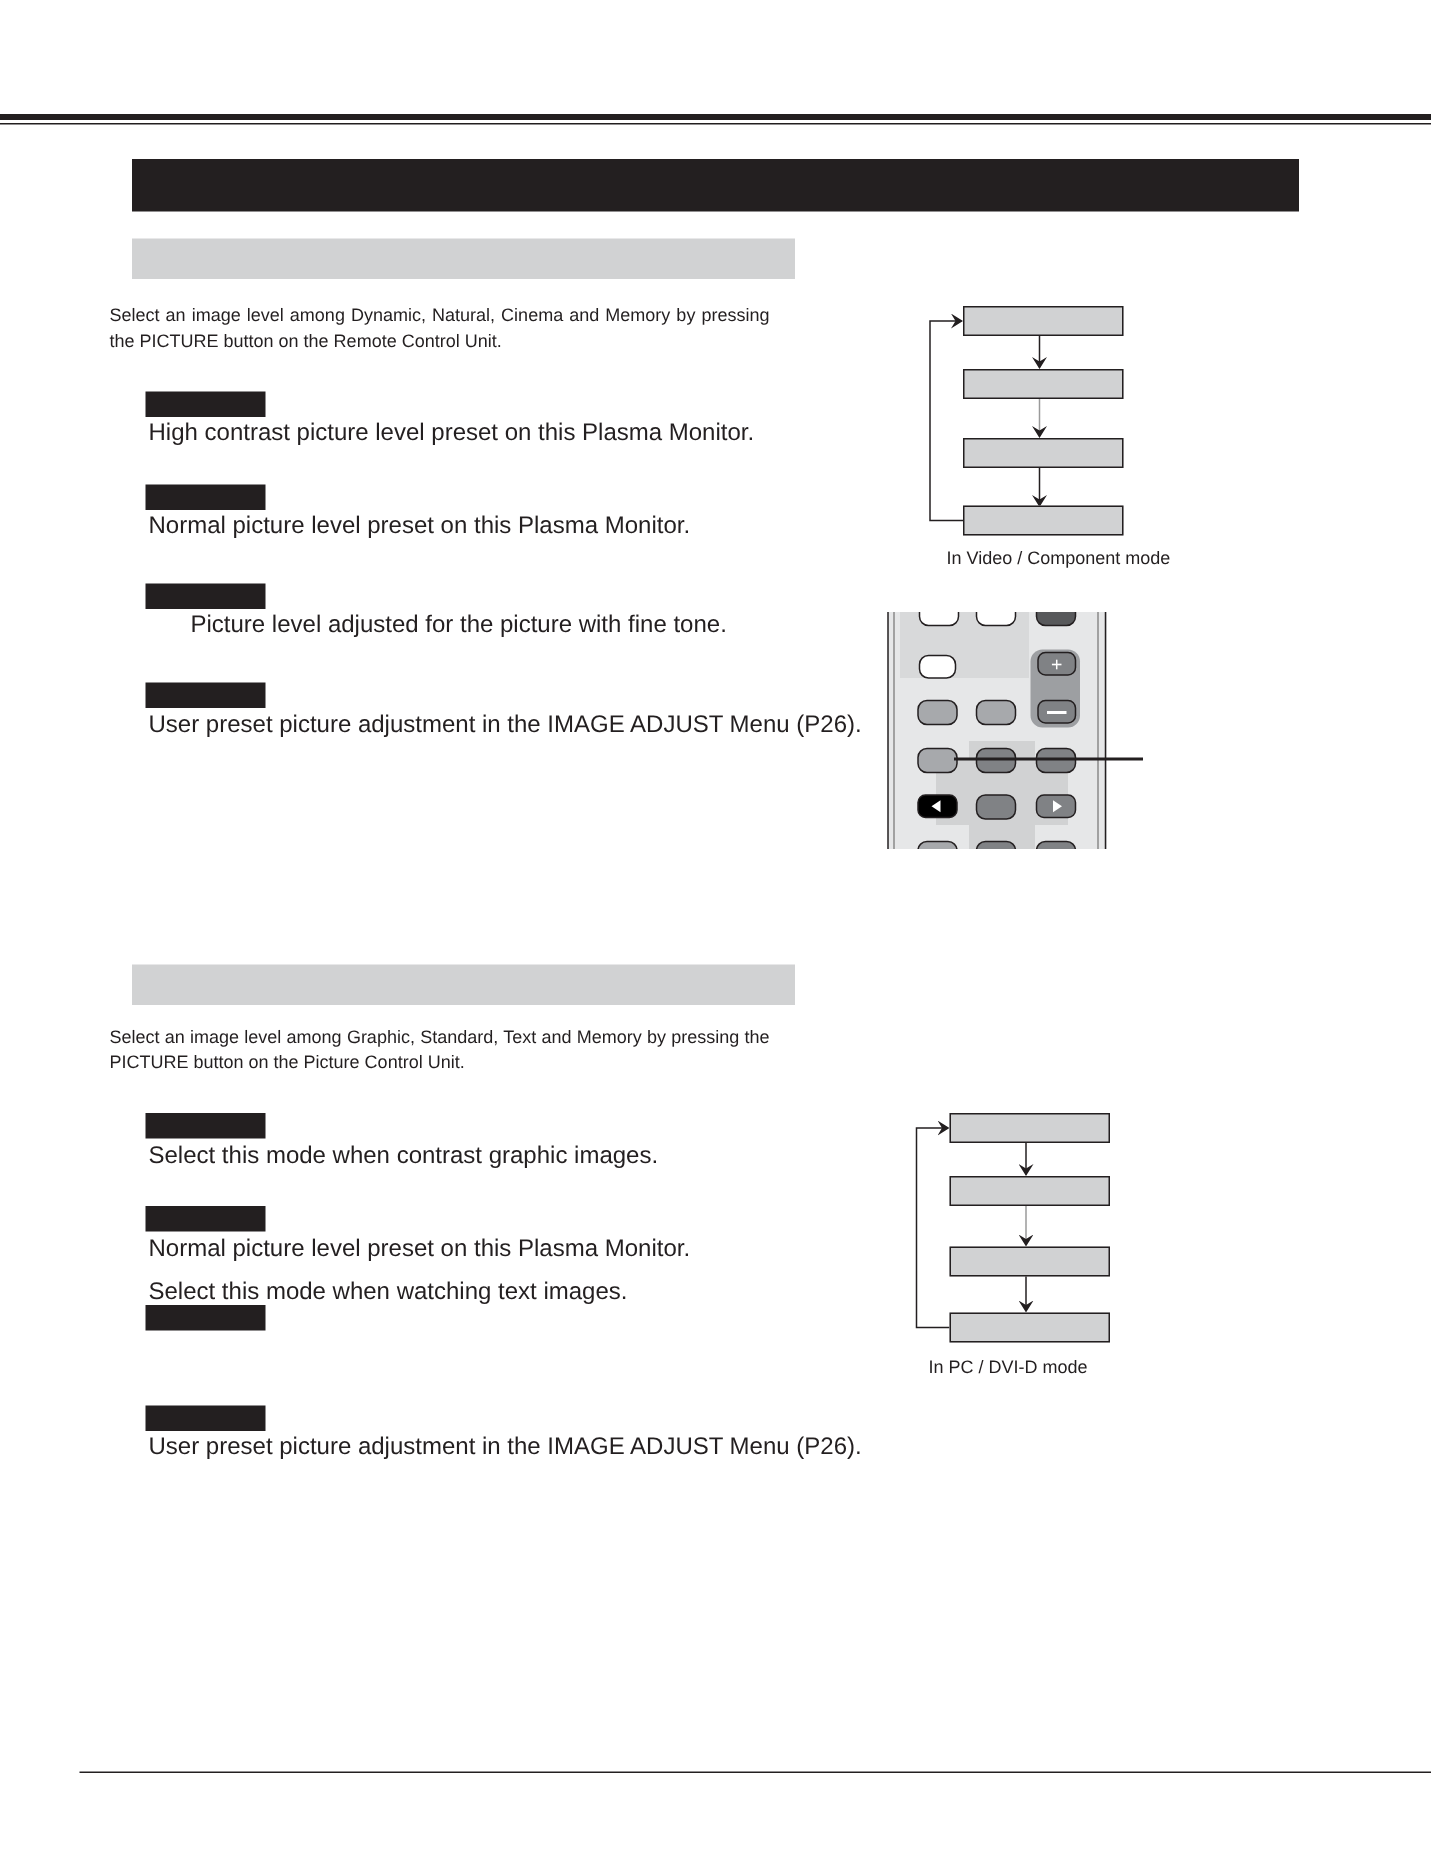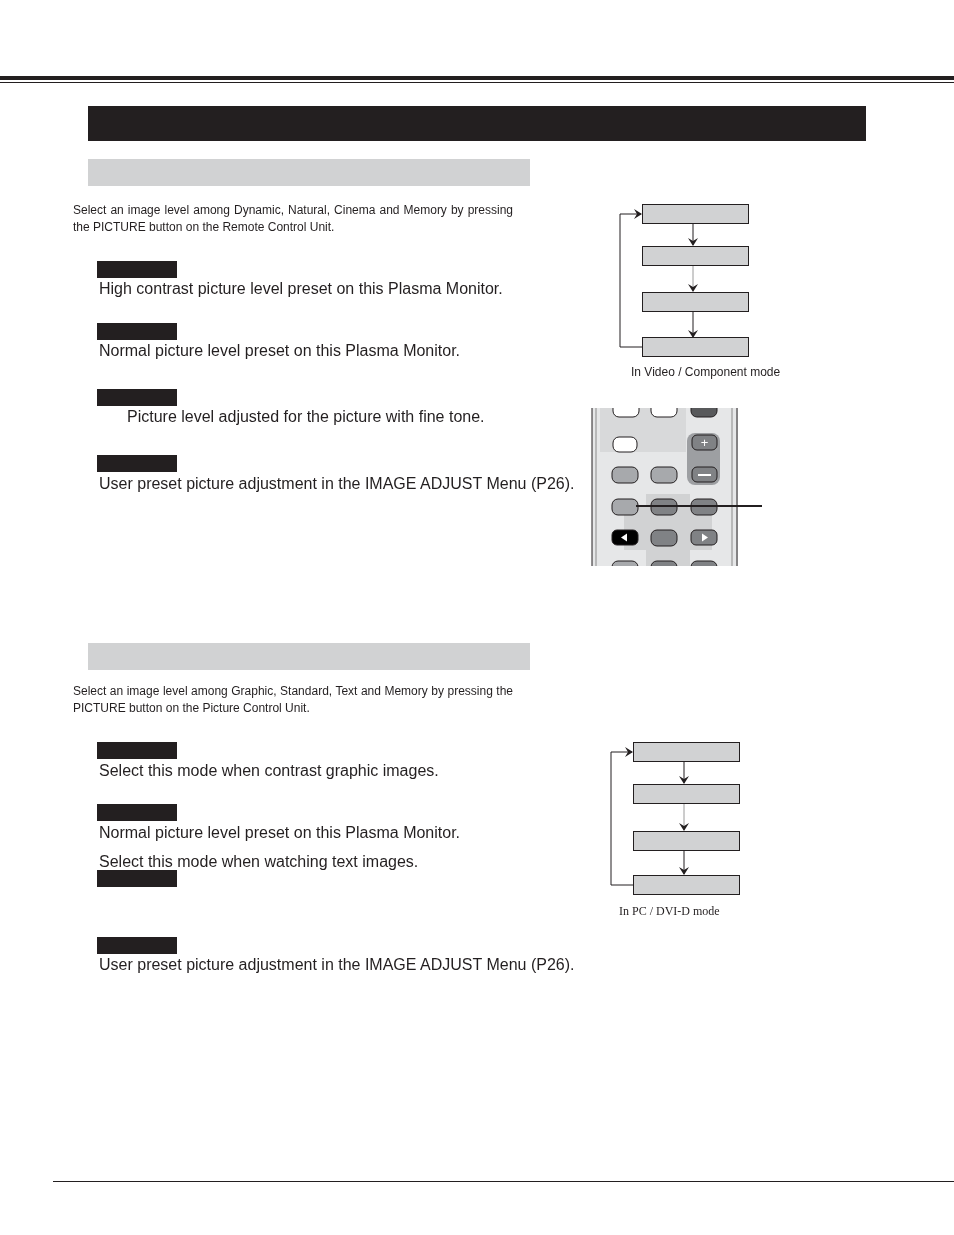--- a/index.html
+++ b/index.html
@@ -141,16 +141,16 @@
     </defs>
     <line x1="84" y1="27" x2="84" y2="48" stroke="#231f20" stroke-width="1" marker-end="url(#arrB)"></line>
     <line x1="84" y1="69" x2="84" y2="95" stroke="#9a9a9a" stroke-width="1" marker-end="url(#arrB)"></line>
     <line x1="84" y1="115" x2="84" y2="139" stroke="#231f20" stroke-width="1" marker-end="url(#arrB)"></line>
     <polyline points="33,150 11,150 11,17 32,17" fill="none" stroke="#231f20" stroke-width="1" marker-end="url(#arrB)"></polyline>
   </svg>
   <div class="abs flow-box" style="left:33px; top:7px; width:107px; height:20px;"><span></span></div>
   <div class="abs flow-box" style="left:33px; top:49px; width:107px; height:20px;"><span></span></div>
   <div class="abs flow-box" style="left:33px; top:96px; width:107px; height:20px;"><span></span></div>
   <div class="abs flow-box" style="left:33px; top:140px; width:107px; height:20px;"><span></span></div>
-  <div class="abs caption" style="left:19px; top:169px;font-family:Liberation Serif, serif;">In PC / DVI-D mode</div>
+  <div class="abs caption" style="left:19px; top:169px;">In PC / DVI-D mode</div>
 </div>
 
 <div class="abs bottom-rule"></div>
 
 </body></html>

